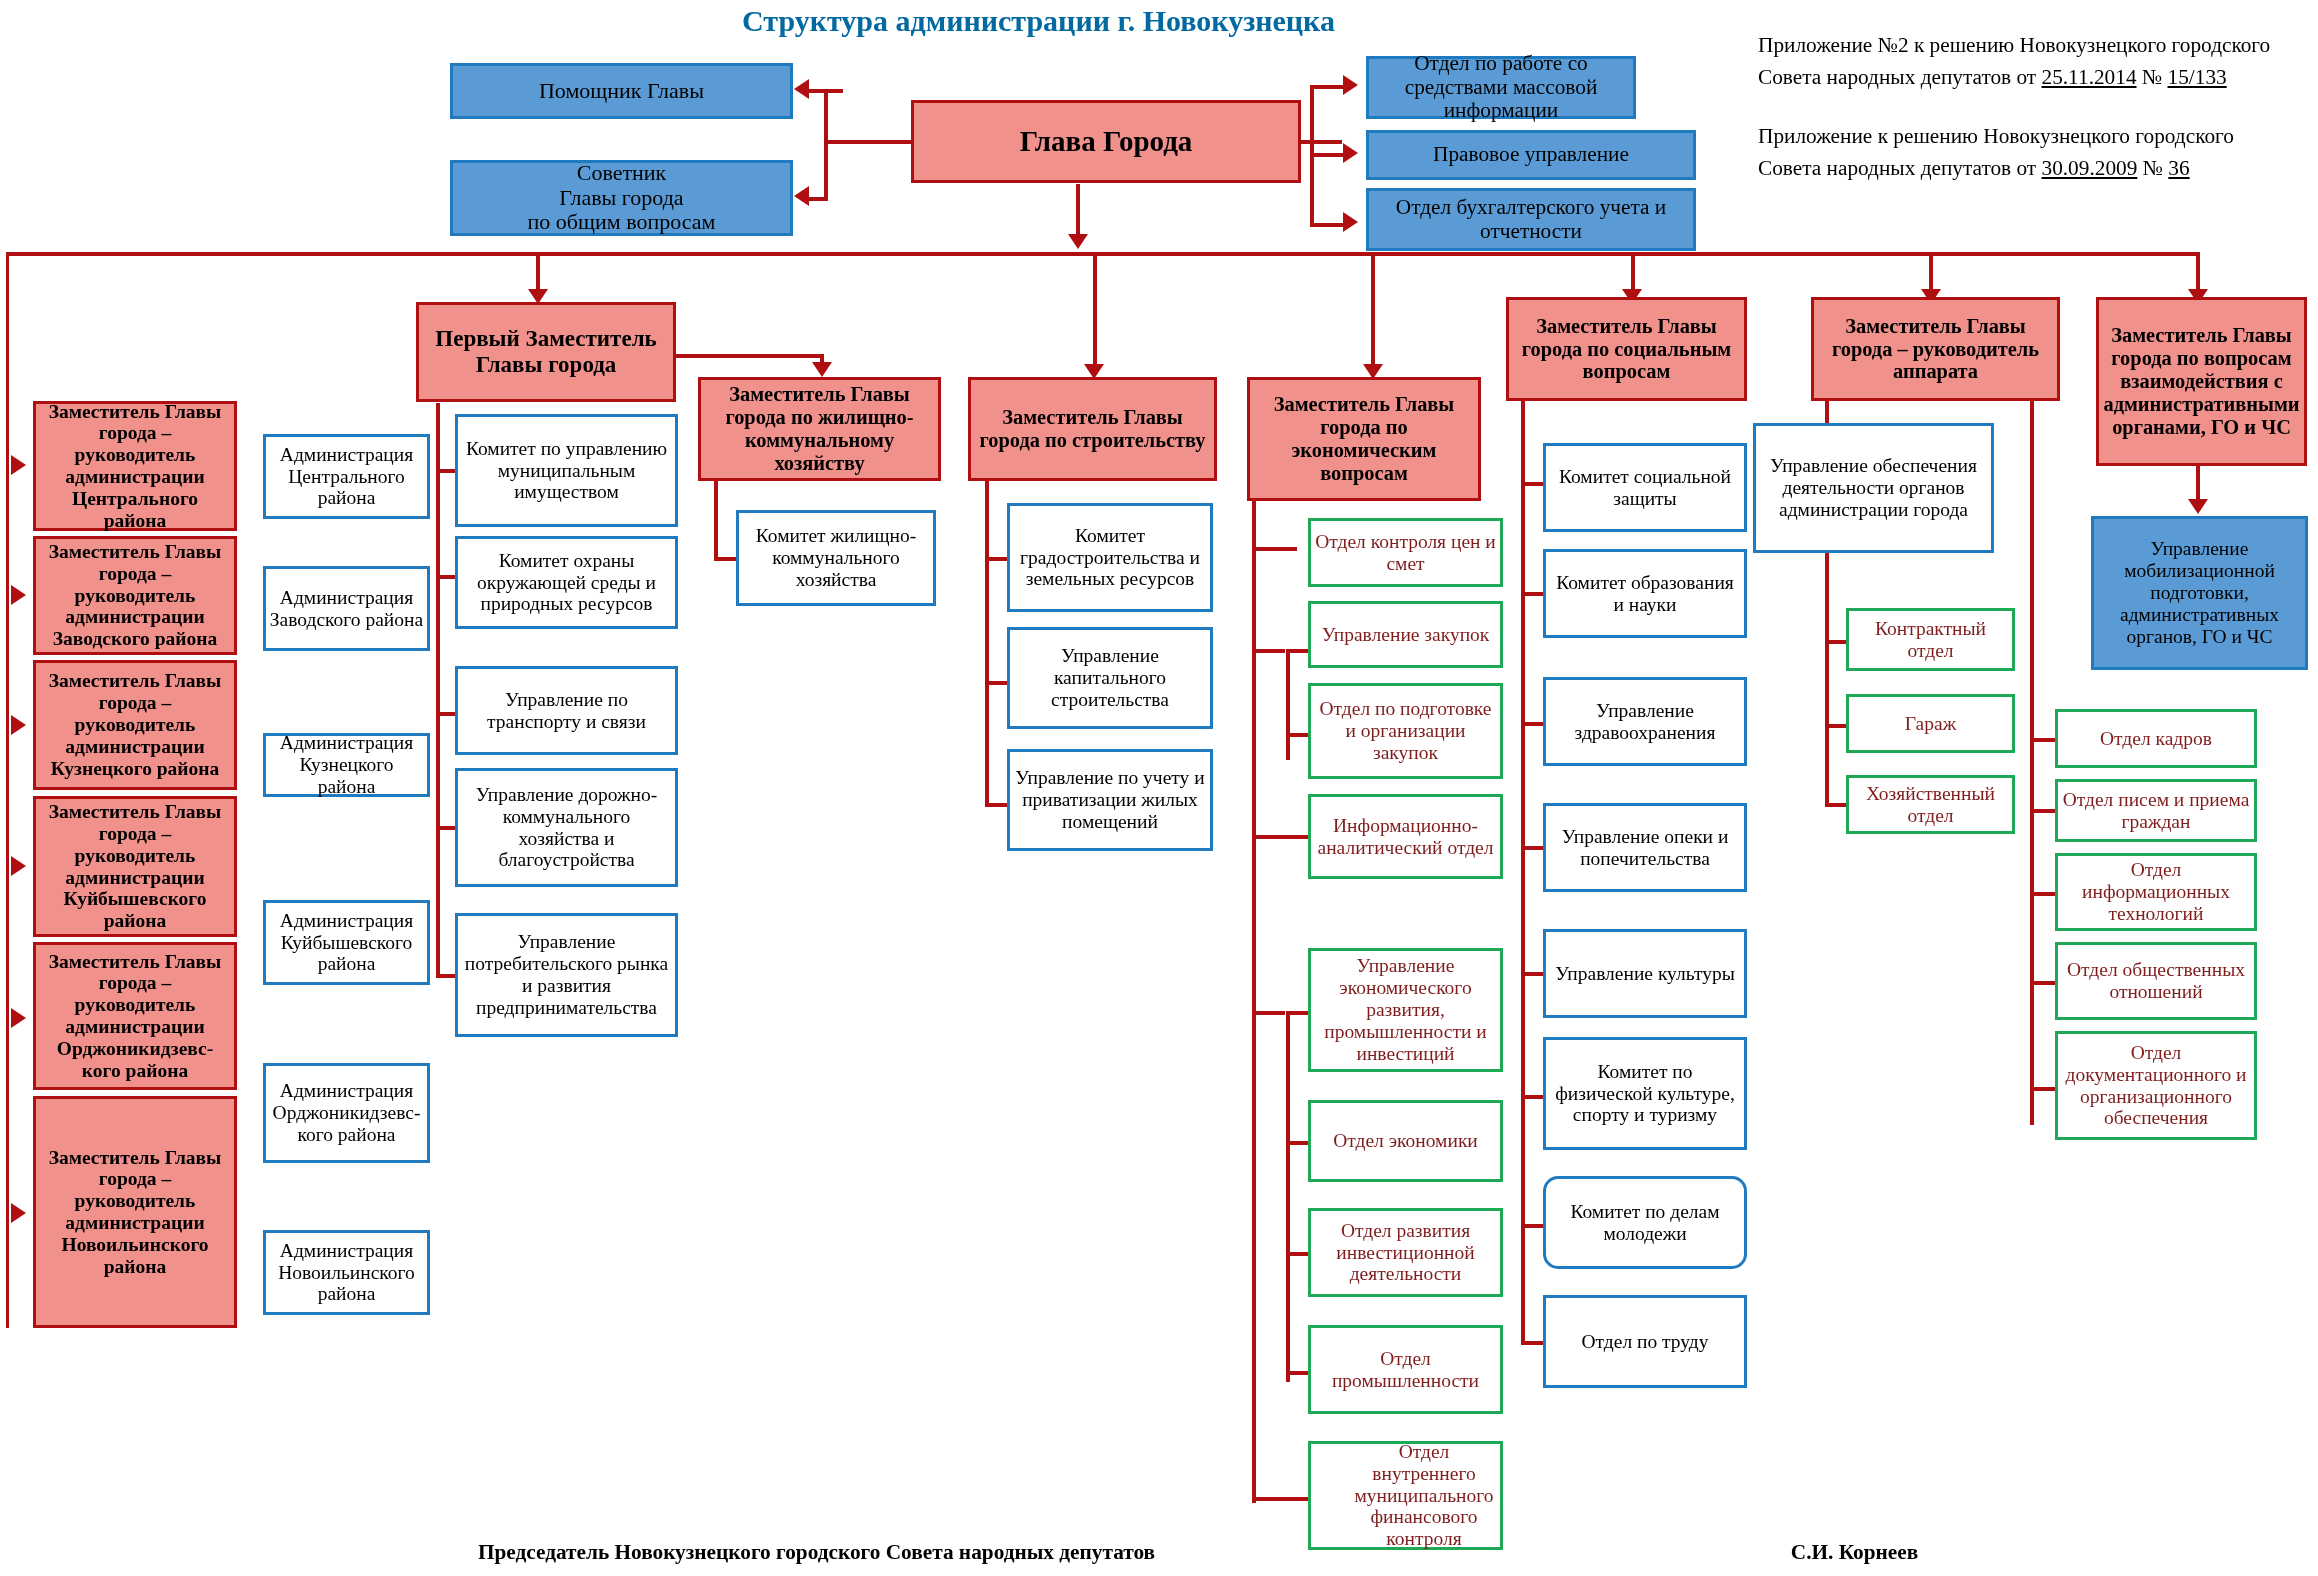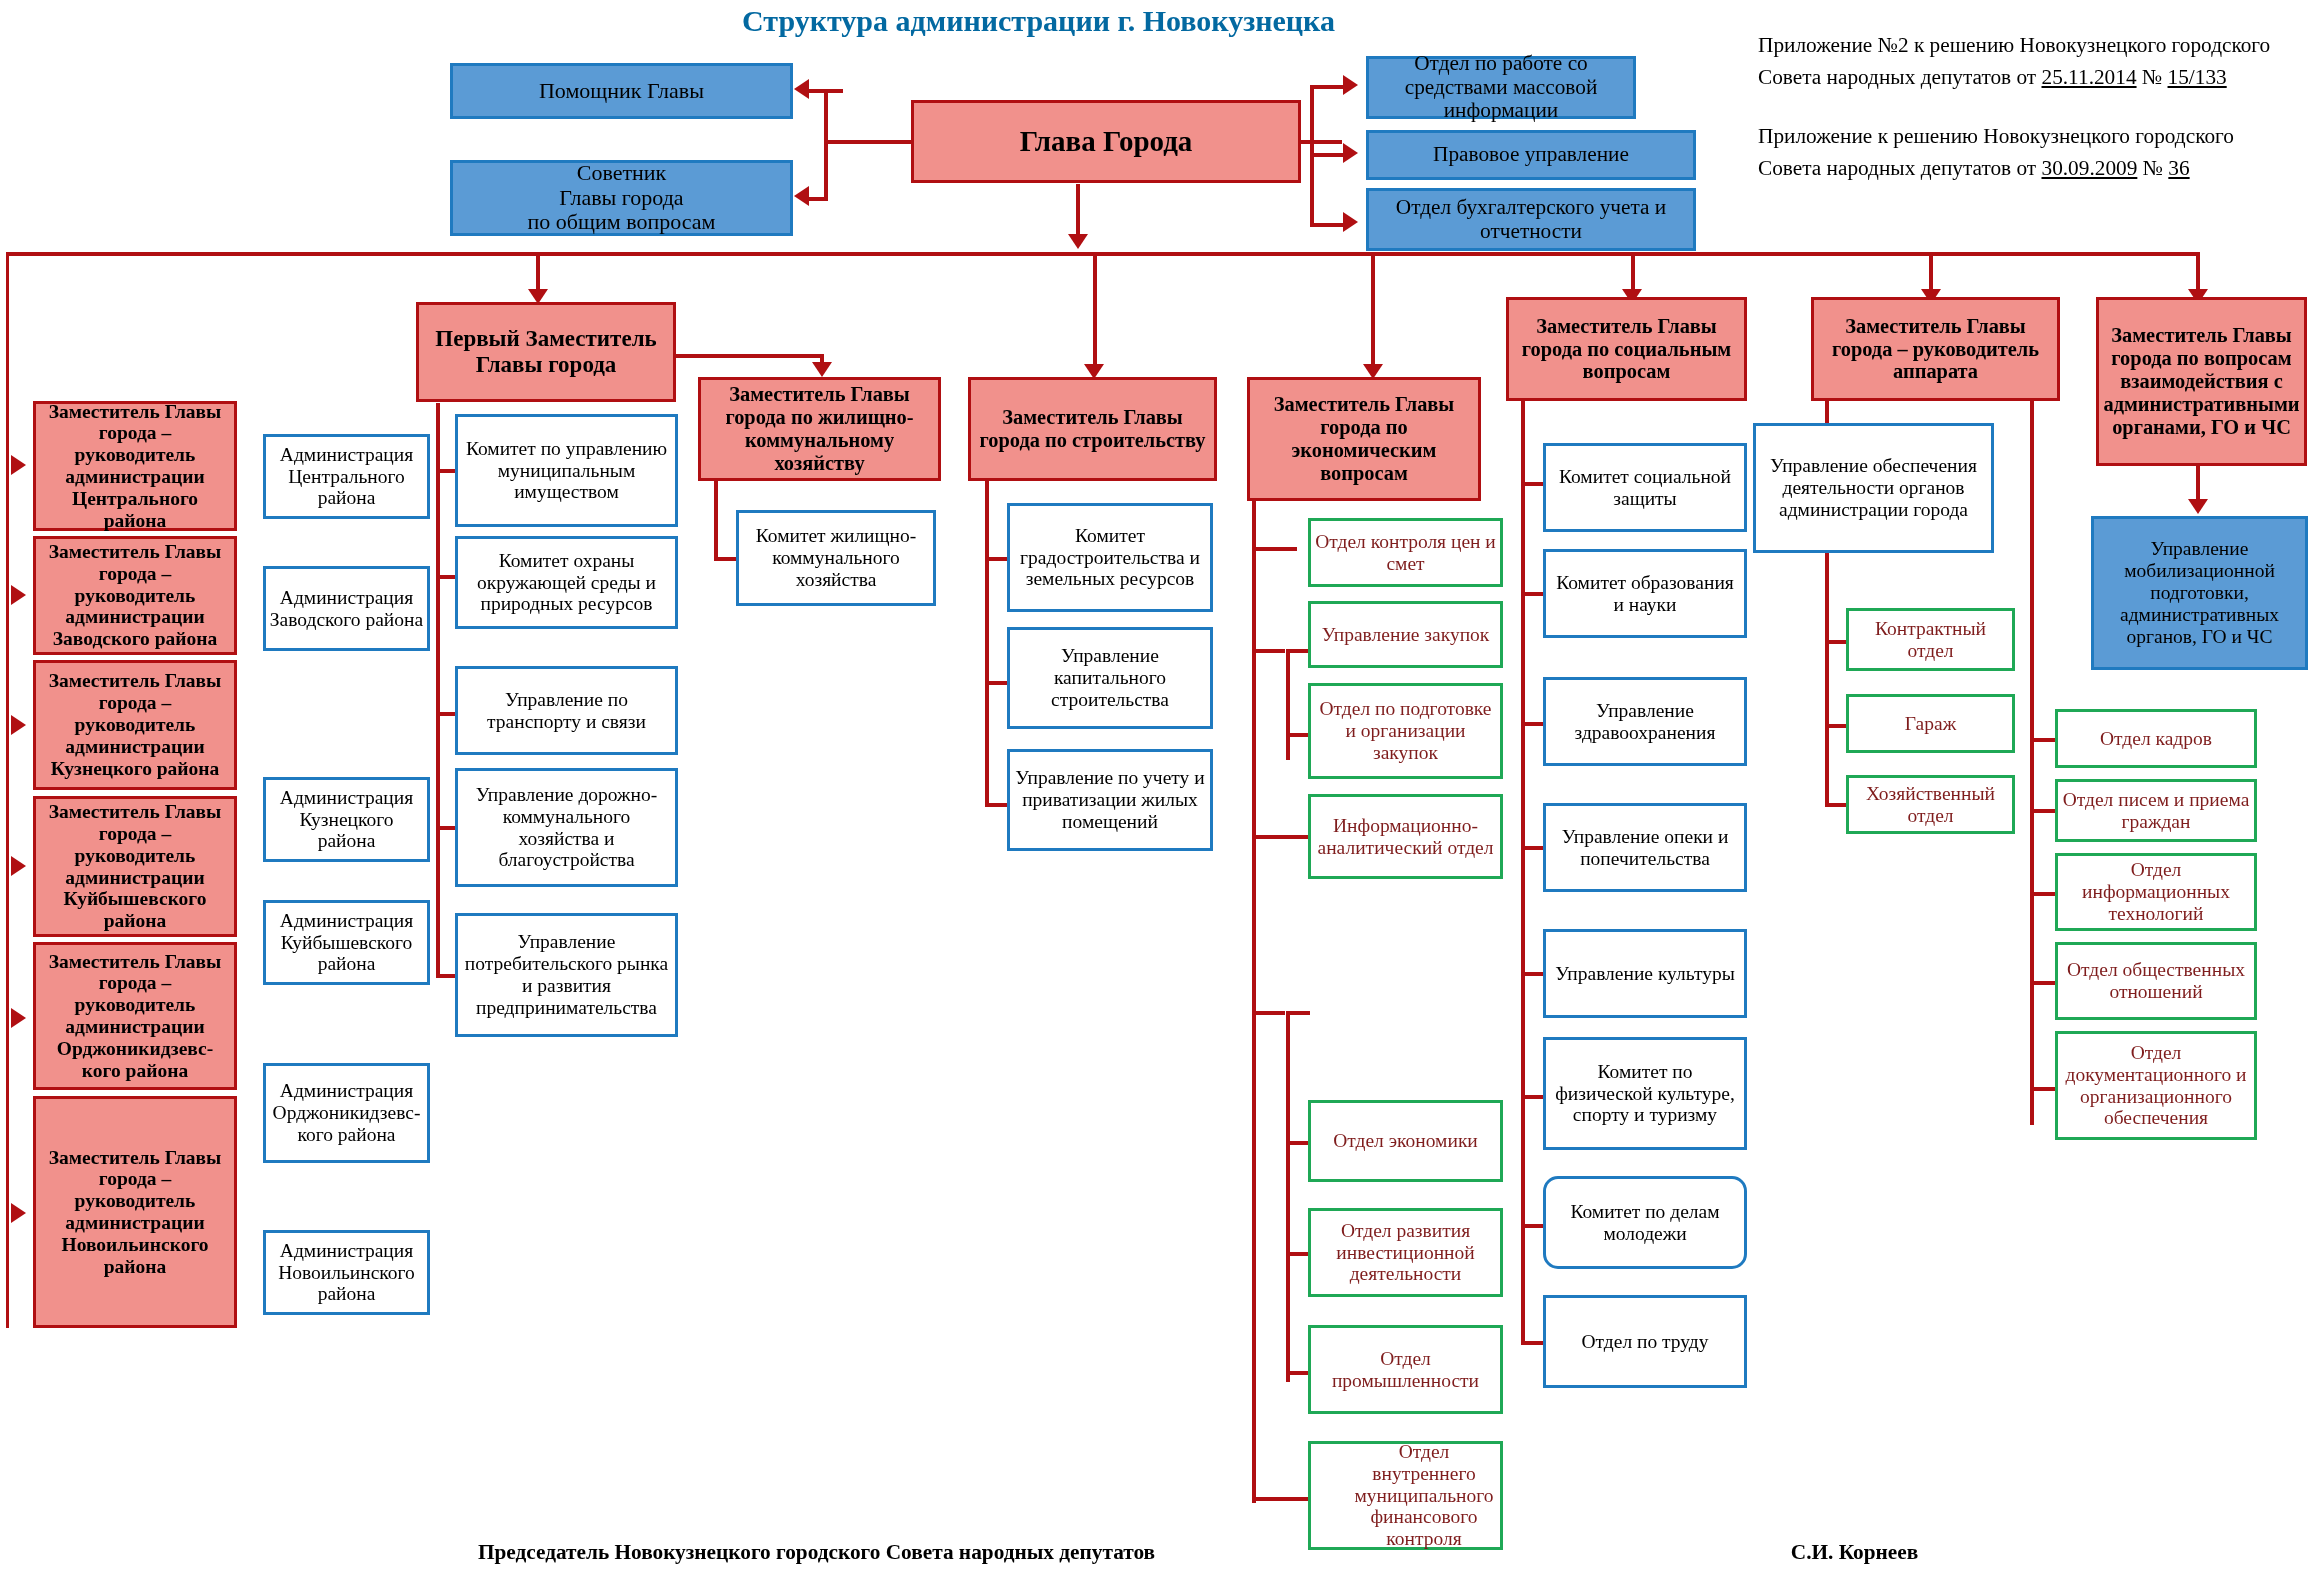--- a/index.html
+++ b/index.html
@@ -144,21 +144,21 @@
   <div class="arr arr-r" style="left:11px;top:856px;"></div>
   <div class="arr arr-r" style="left:11px;top:1008px;"></div>
   <div class="arr arr-r" style="left:11px;top:1203px;"></div>
 
   <div class="box blue" style="left:263px;top:434px;width:167px;height:85px;font-size:19.5px;">
     <span>Администрация Центрального района</span>
   </div>
   <div class="box blue" style="left:263px;top:566px;width:167px;height:85px;font-size:19.5px;">
     <span>Администрация Заводского района</span>
   </div>
-  <div class="box blue" style="left:263px;top:777px;width:167px;height:85px;font-size:19.5px;align-items:center;">
+  <div class="box blue" style="left:263px;top:733px;width:167px;height:64px;font-size:19.5px;align-items:center;">
     <span>Администрация Кузнецкого района</span>
   </div>
   <div class="box blue" style="left:263px;top:900px;width:167px;height:85px;font-size:19.5px;">
     <span>Администрация Куйбышевского района</span>
   </div>
   <div class="box blue" style="left:263px;top:1063px;width:167px;height:100px;font-size:19.5px;">
     <span>Администрация Орджоникидзевс-кого района</span>
   </div>
   <div class="box blue" style="left:263px;top:1230px;width:167px;height:85px;font-size:19.5px;">
     <span>Администрация Новоильинского района</span>
@@ -262,20 +262,23 @@
   </div>
   <div class="box green" style="left:1308px;top:601px;width:195px;height:67px;font-size:19.5px;">
     <span>Управление закупок</span>
   </div>
   <div class="box green" style="left:1308px;top:683px;width:195px;height:96px;font-size:19.5px;">
     <span>Отдел по подготовке и организации закупок</span>
   </div>
   <div class="box green" style="left:1308px;top:794px;width:195px;height:85px;font-size:19.5px;">
     <span>Информационно-аналитический отдел</span>
   </div>
+  <div class="box green" style="left:1308px;top:948px;width:195px;height:124px;font-size:19.5px;">
+    <span>Управление экономического развития, промышленности и инвестиций</span>
+  </div>
   <div class="box green" style="left:1308px;top:1100px;width:195px;height:82px;font-size:19.5px;">
     <span>Отдел экономики</span>
   </div>
   <div class="box green" style="left:1308px;top:1208px;width:195px;height:89px;font-size:19.5px;">
     <span>Отдел развития инвестиционной деятельности</span>
   </div>
   <div class="box green" style="left:1308px;top:1325px;width:195px;height:89px;font-size:19.5px;">
     <span>Отдел промышленности</span>
   </div>
   <div class="box green" style="left:1308px;top:1441px;width:195px;height:109px;font-size:19.5px;padding-left:37px;">

